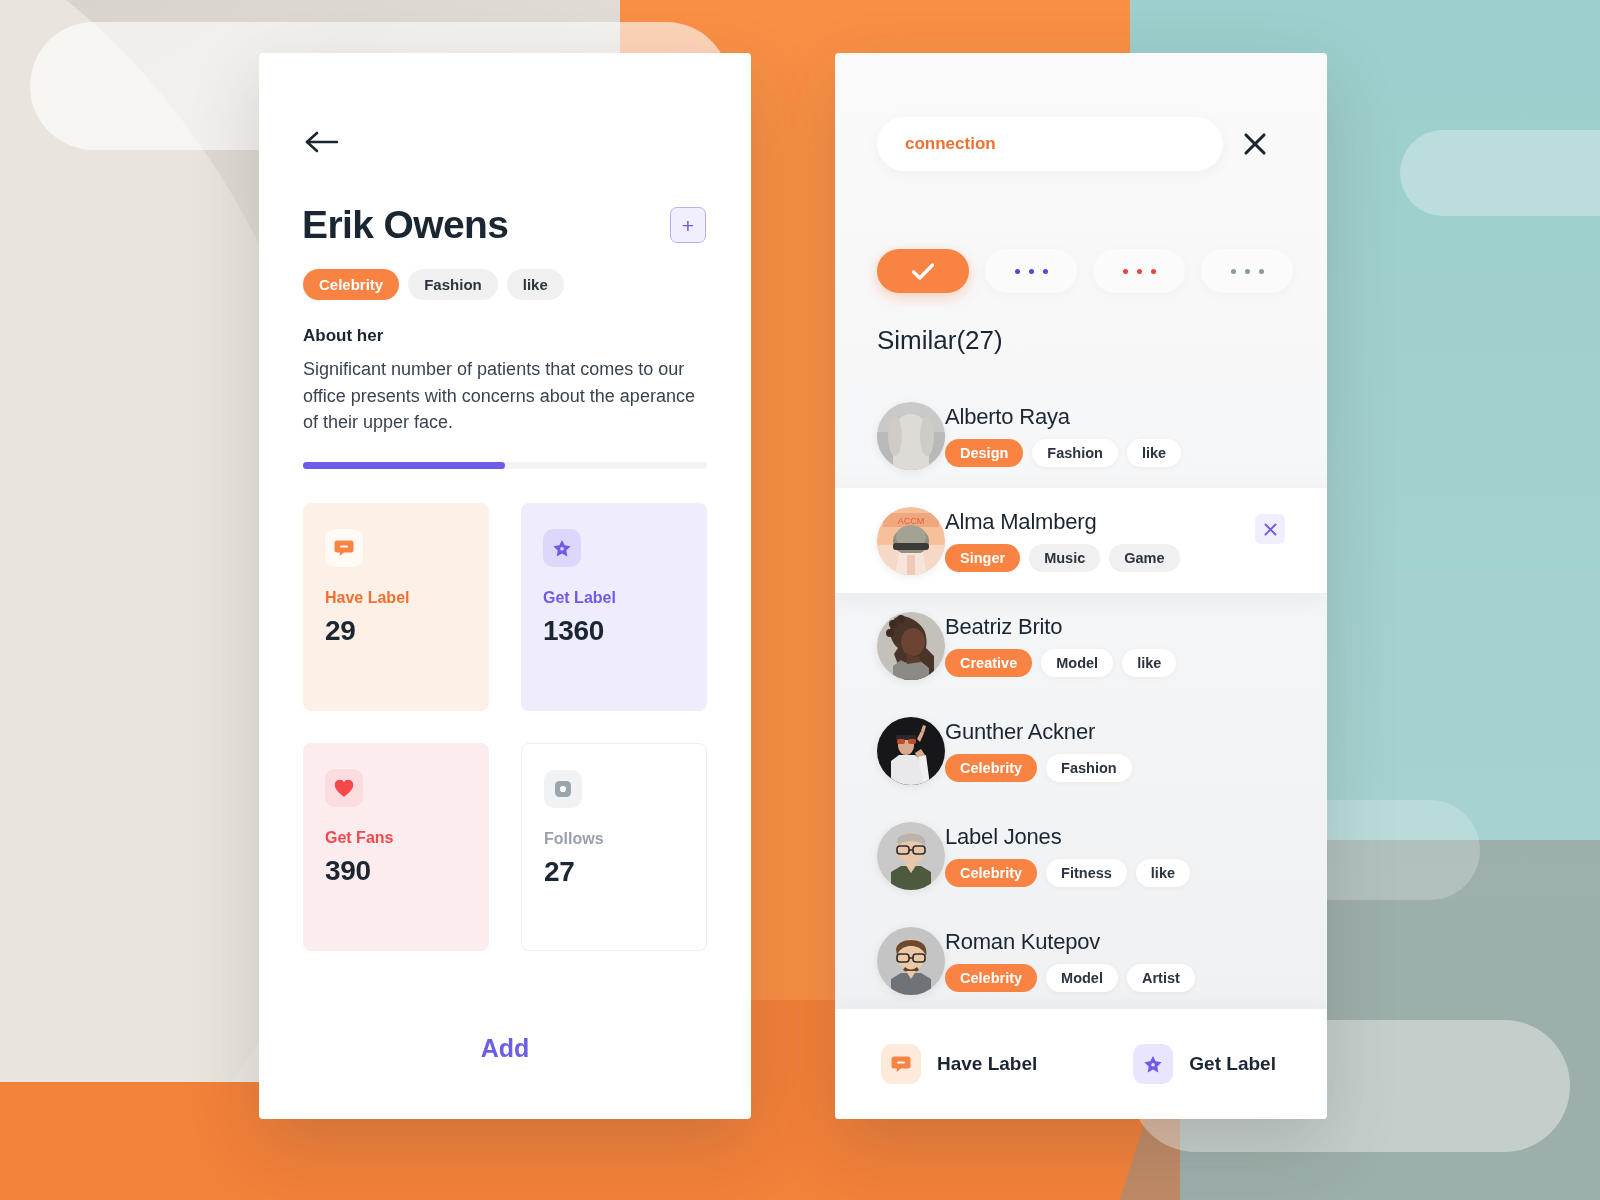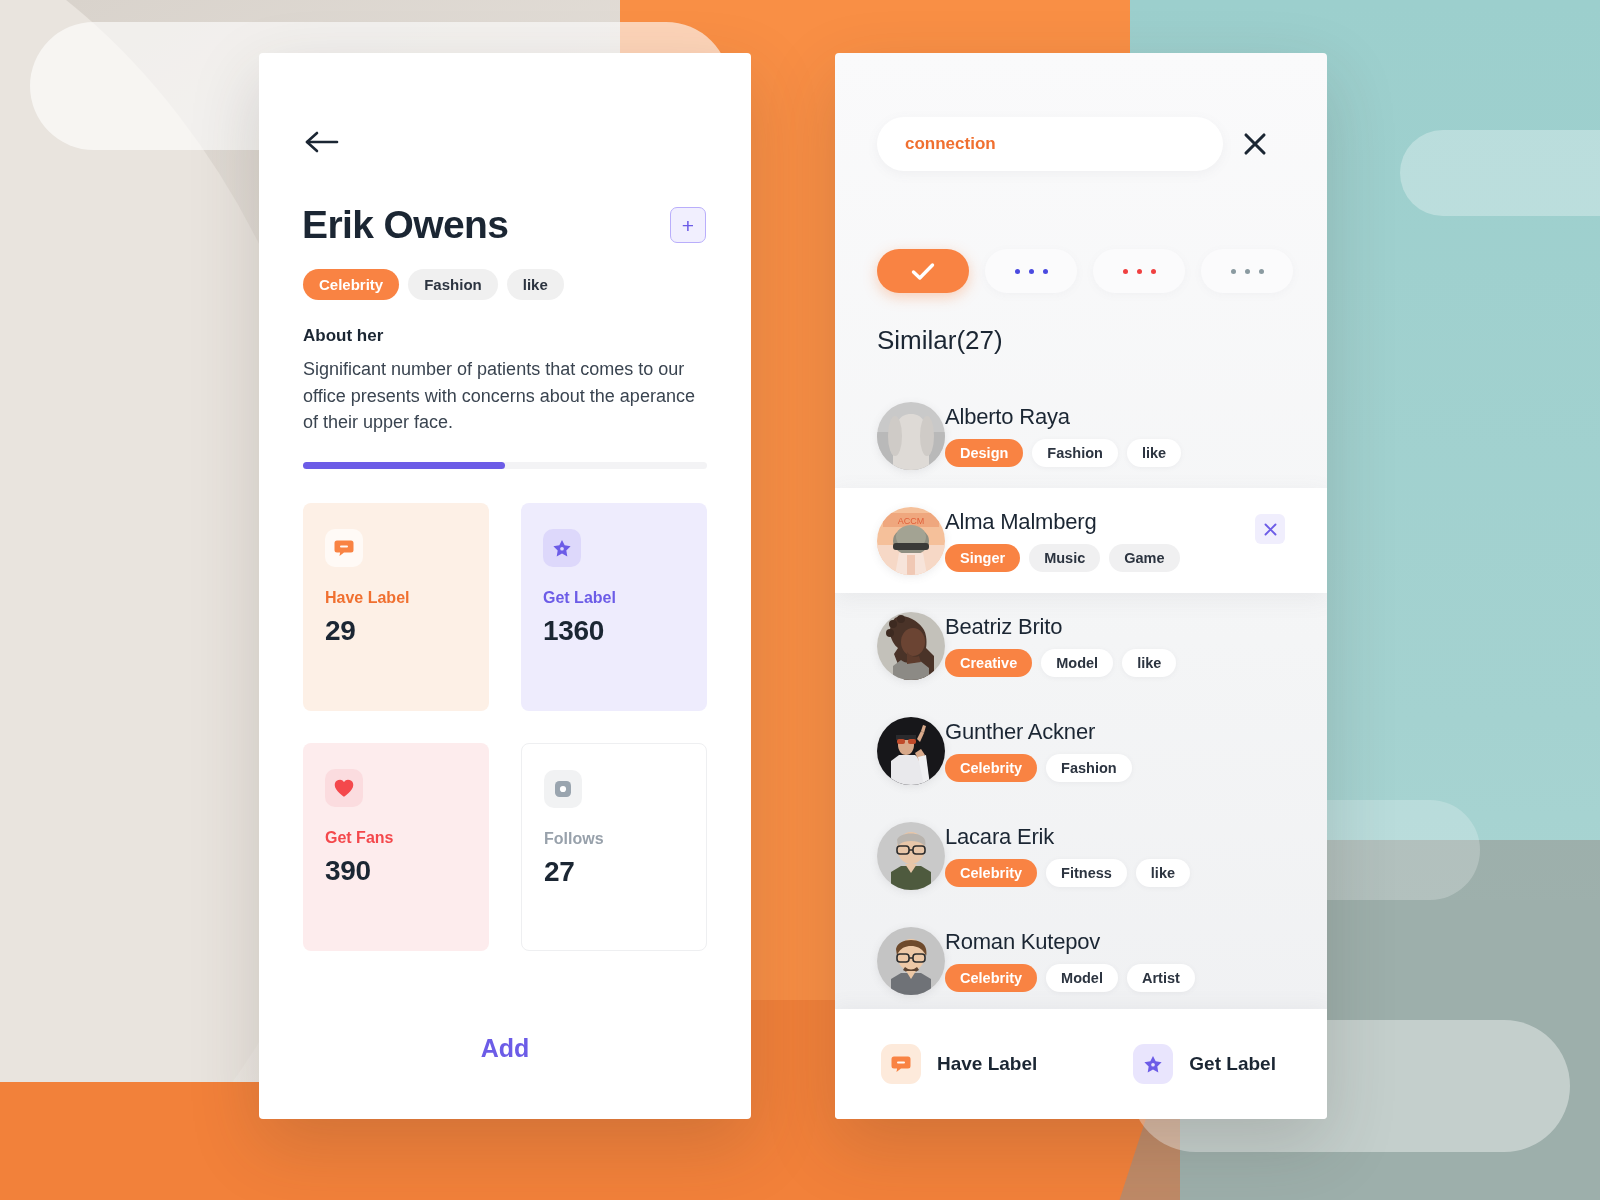--- a/index.html
+++ b/index.html
@@ -523,21 +523,21 @@
             <ellipse cx="34" cy="26" rx="14" ry="16" fill="#e8c6a8"></ellipse>
             <path d="M20 18c2-8 24-9 28 0 1 4 0 6 0 6s-4-5-14-5-13 5-13 5z" fill="#b9b4ae"></path>
             <rect x="20" y="24" width="12" height="8" rx="3" fill="none" stroke="#2c2c2c" stroke-width="1.6"></rect>
             <rect x="36" y="24" width="12" height="8" rx="3" fill="none" stroke="#2c2c2c" stroke-width="1.6"></rect>
             <path d="M32 28h4" stroke="#2c2c2c" stroke-width="1.6"></path>
             <path d="M24 44l-10 6v18h40V50l-10-6z" fill="#4e5a3e"></path>
             <path d="M28 42h12l-6 9z" fill="#e8c6a8"></path>
           </svg>
         </div>
         <div class="rinfo">
-          <div class="rname">Lacara Erik</div>
+          <div class="rname">Label Jones</div>
           <div class="rtags">
             <span class="rtag active">Celebrity</span>
             <span class="rtag">Fitness</span>
             <span class="rtag">like</span>
           </div>
         </div>
       </div>
 
       <div class="row">
         <div class="avatar">

